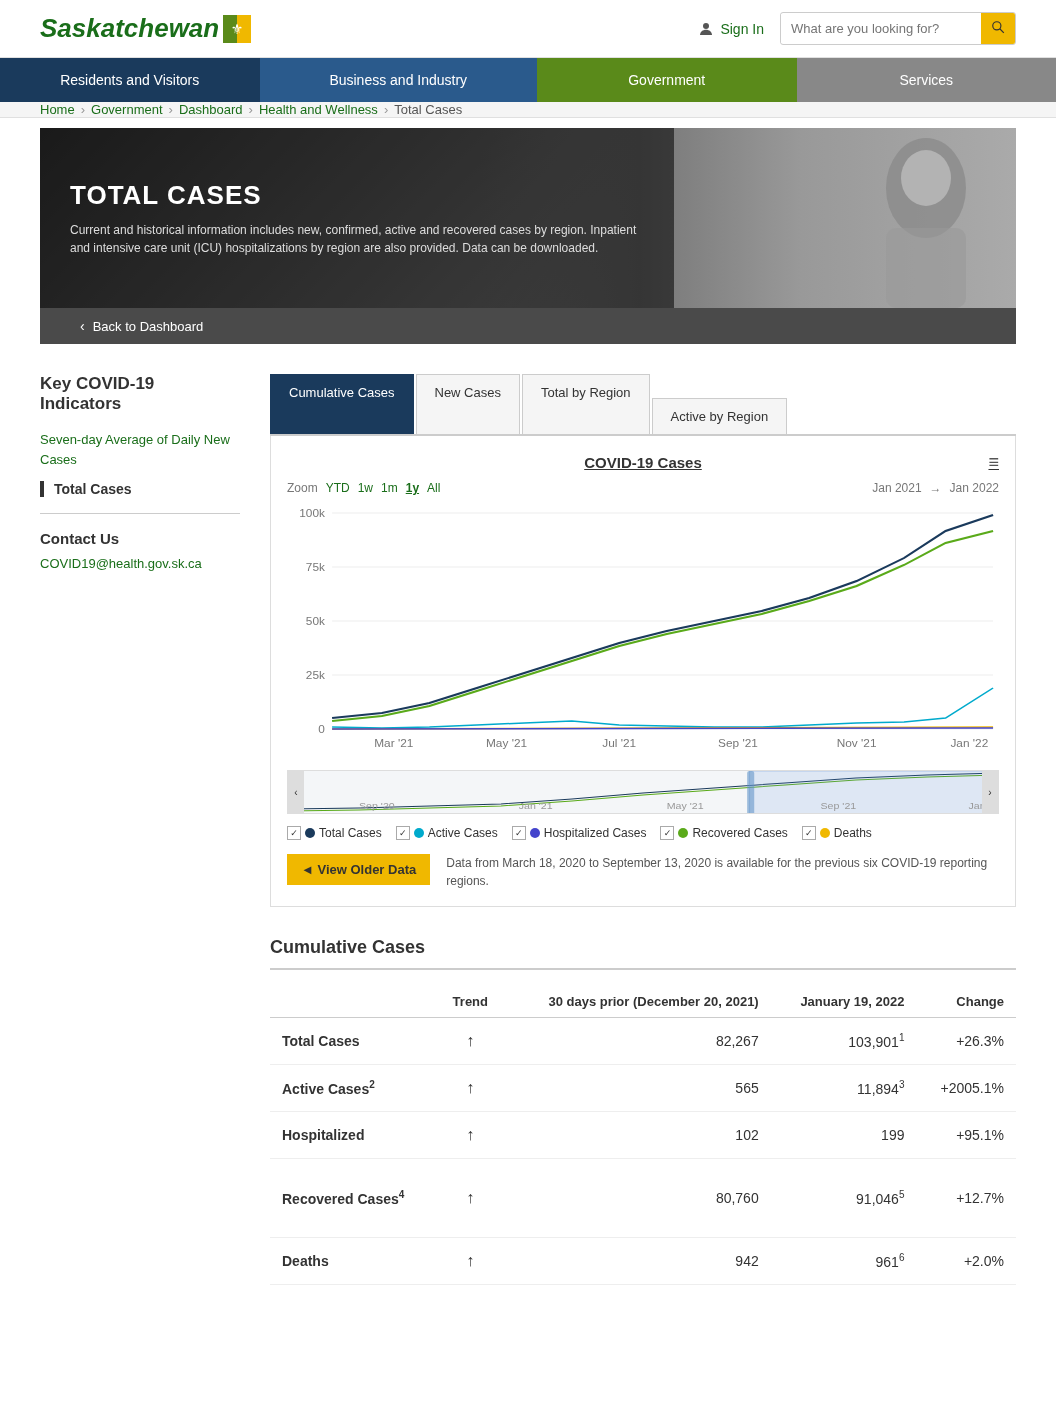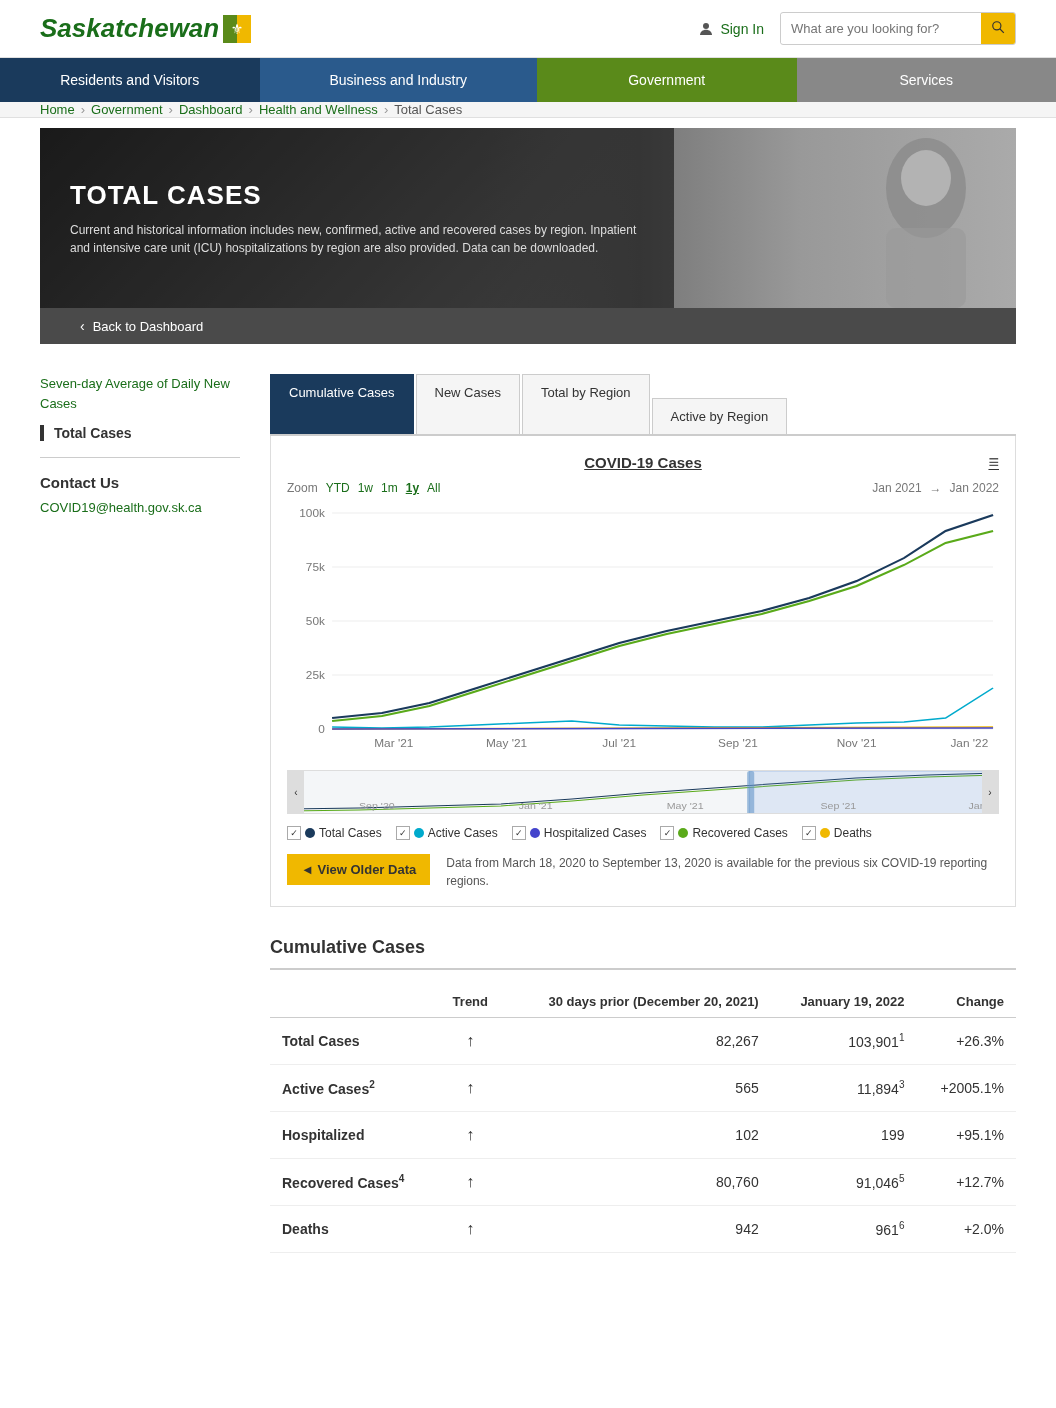--- a/index.html
+++ b/index.html
@@ -79,20 +79,21 @@
 </div>
 
 <div style="background:#4a4a4a; padding:10px 40px; display:flex; align-items:center; gap:8px; cursor:pointer; margin:0 40px;">
   <span style="color:#fff; font-size:14px;">‹</span>
   <span style="color:#fff; font-size:13px;">Back to Dashboard</span>
 </div>
 
 <div style="display:flex; padding:30px 40px; gap:30px;">
 
   <div style="width:200px; flex-shrink:0;">
+    <div style="font-size:17px; font-weight:bold; color:#333; margin-bottom:16px;">Key COVID-19 Indicators</div>
     <a href="#" style="color:#1a6e1a; font-size:13px; line-height:1.5; text-decoration:none; display:block; margin-bottom:12px;">Seven-day Average of Daily New Cases</a>
     <div style="font-weight:bold; font-size:14px; color:#333; border-left:4px solid #333; padding-left:10px; margin:12px 0;">Total Cases</div>
     <hr style="border:none; border-top:1px solid #ccc; margin:16px 0;">
     <div>
       <div style="font-size:15px; font-weight:bold; margin-bottom:8px;">Contact Us</div>
       <a href="#" style="color:#1a6e1a; font-size:13px; text-decoration:none;">COVID19@health.gov.sk.ca</a>
     </div>
   </div>
 
   <div style="flex:1;">
@@ -263,21 +264,21 @@
           </tr>
 
           <tr>
             <td style="padding:14px 12px; font-size:14px; font-weight:bold; border-bottom:1px solid #eee; text-align:left;">
               <span>Recovered Cases</span><sup>4</sup>
             </td>
             <td style="padding:14px 12px; text-align:center; border-bottom:1px solid #eee;">
               <span style="font-size:16px;">↑</span>
             </td>
             <td style="padding:14px 12px; text-align:right; border-bottom:1px solid #eee;">80,760</td>
-            <td style="padding:14px 12px; text-align:right; border-bottom:1px solid #eee;"><span>91,046</span><sup>5</sup></td>
+            <td style="padding:30px 12px; text-align:right; border-bottom:1px solid #eee;"><span>91,046</span><sup>5</sup></td>
             <td style="padding:14px 12px; text-align:right; border-bottom:1px solid #eee;">+12.7%</td>
           </tr>
 
           <tr>
             <td style="padding:14px 12px; font-size:14px; font-weight:bold; border-bottom:1px solid #eee; text-align:left;">
               <span>Deaths</span>
             </td>
             <td style="padding:14px 12px; text-align:center; border-bottom:1px solid #eee;">
               <span style="font-size:16px;">↑</span>
             </td>

